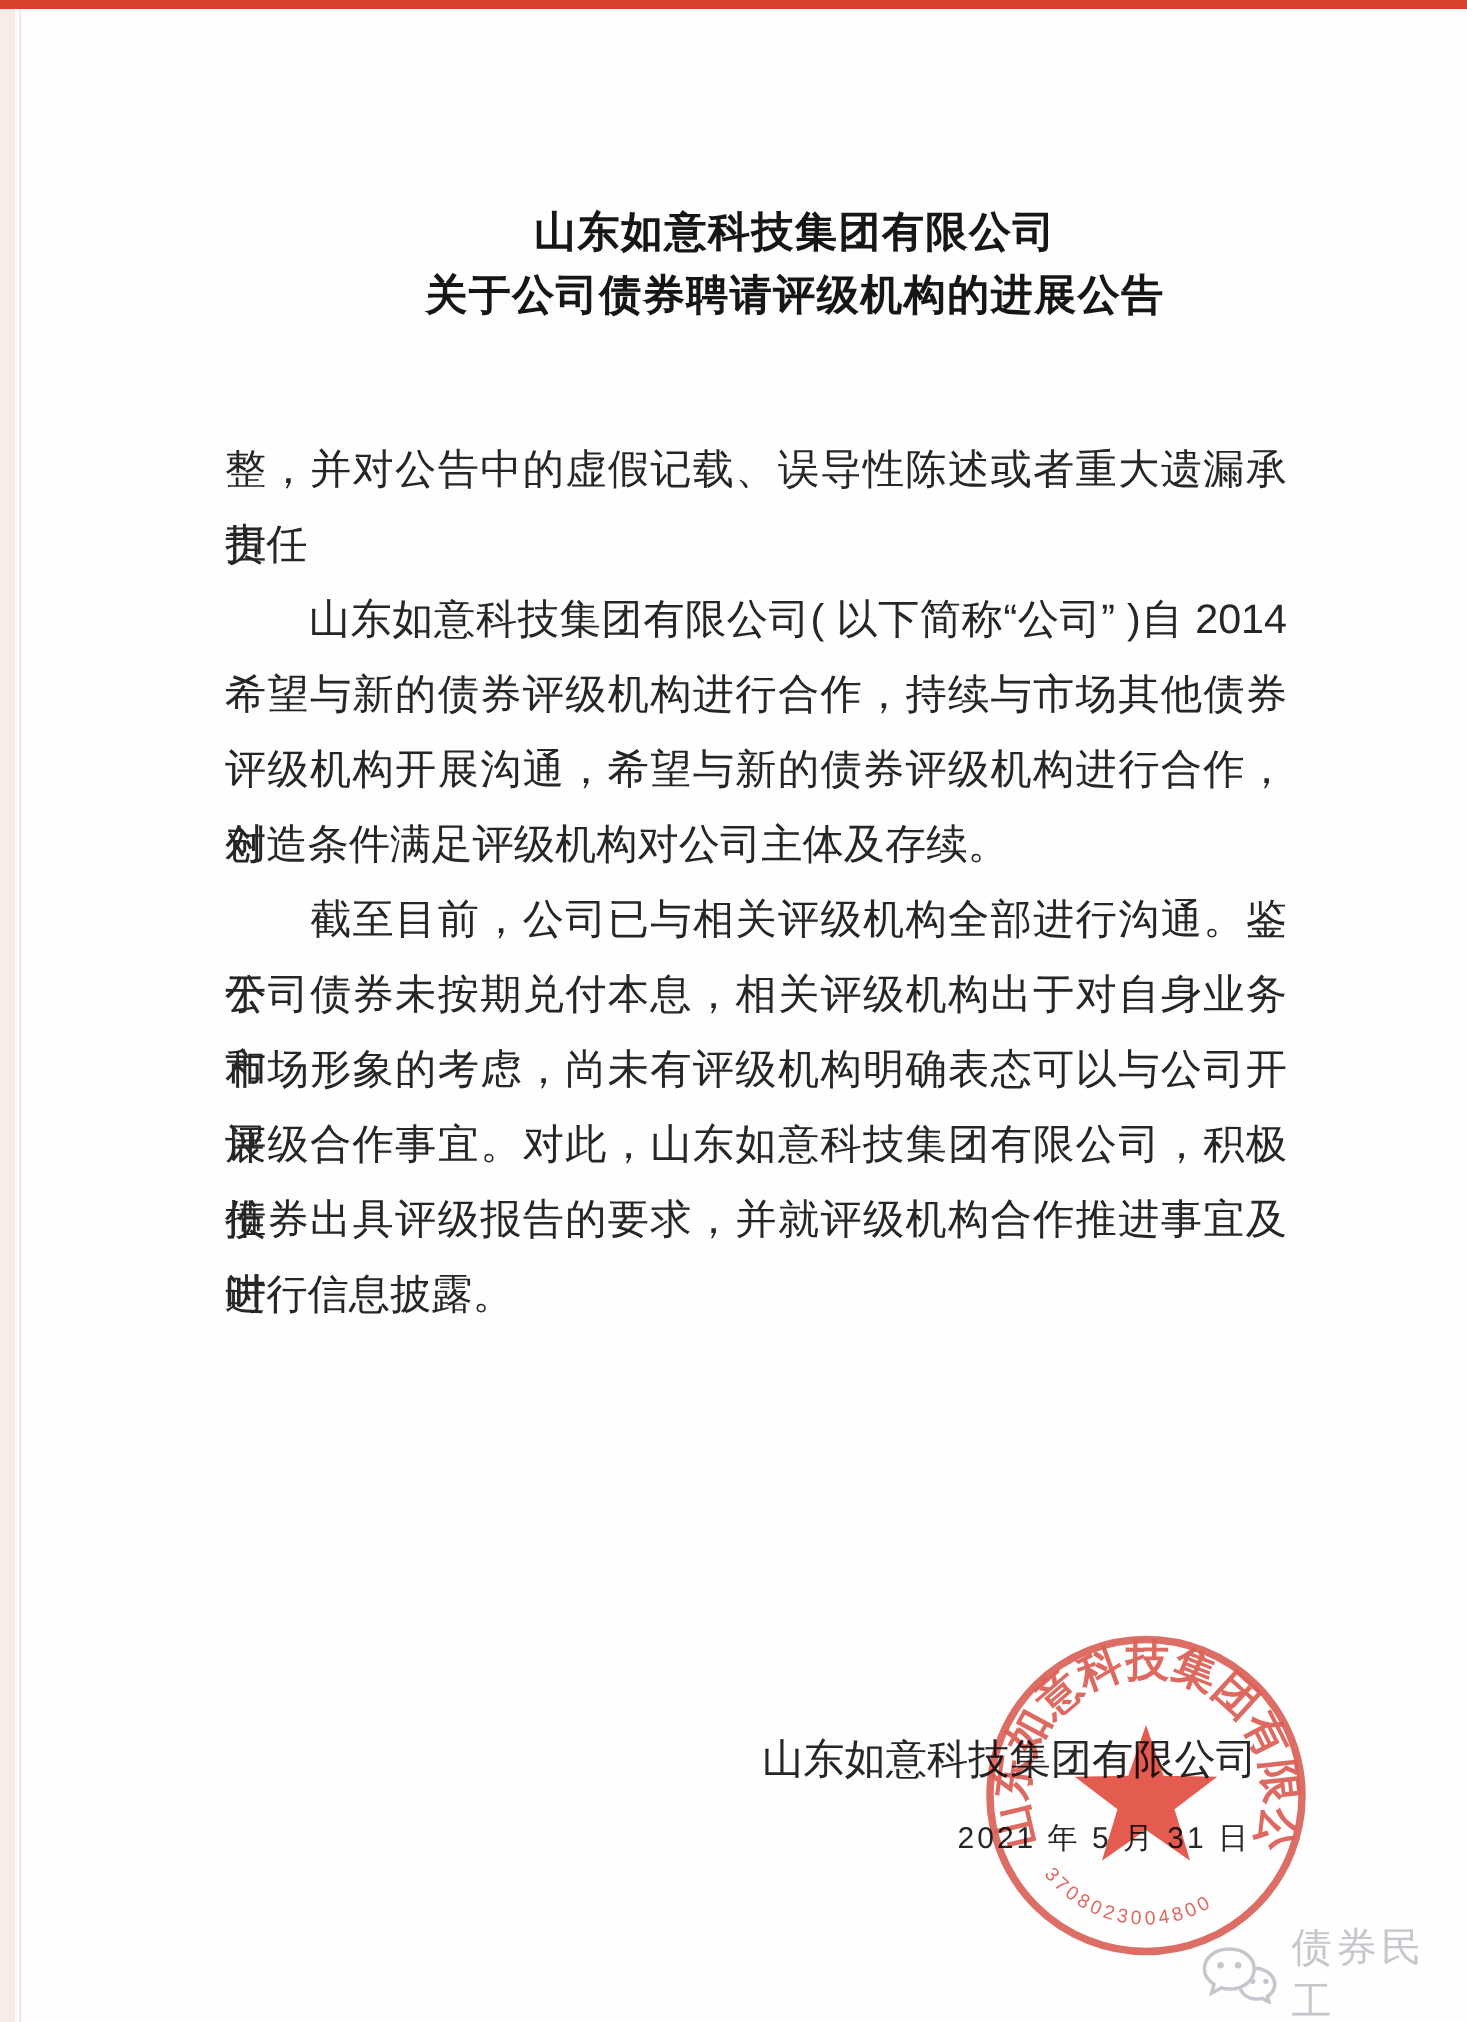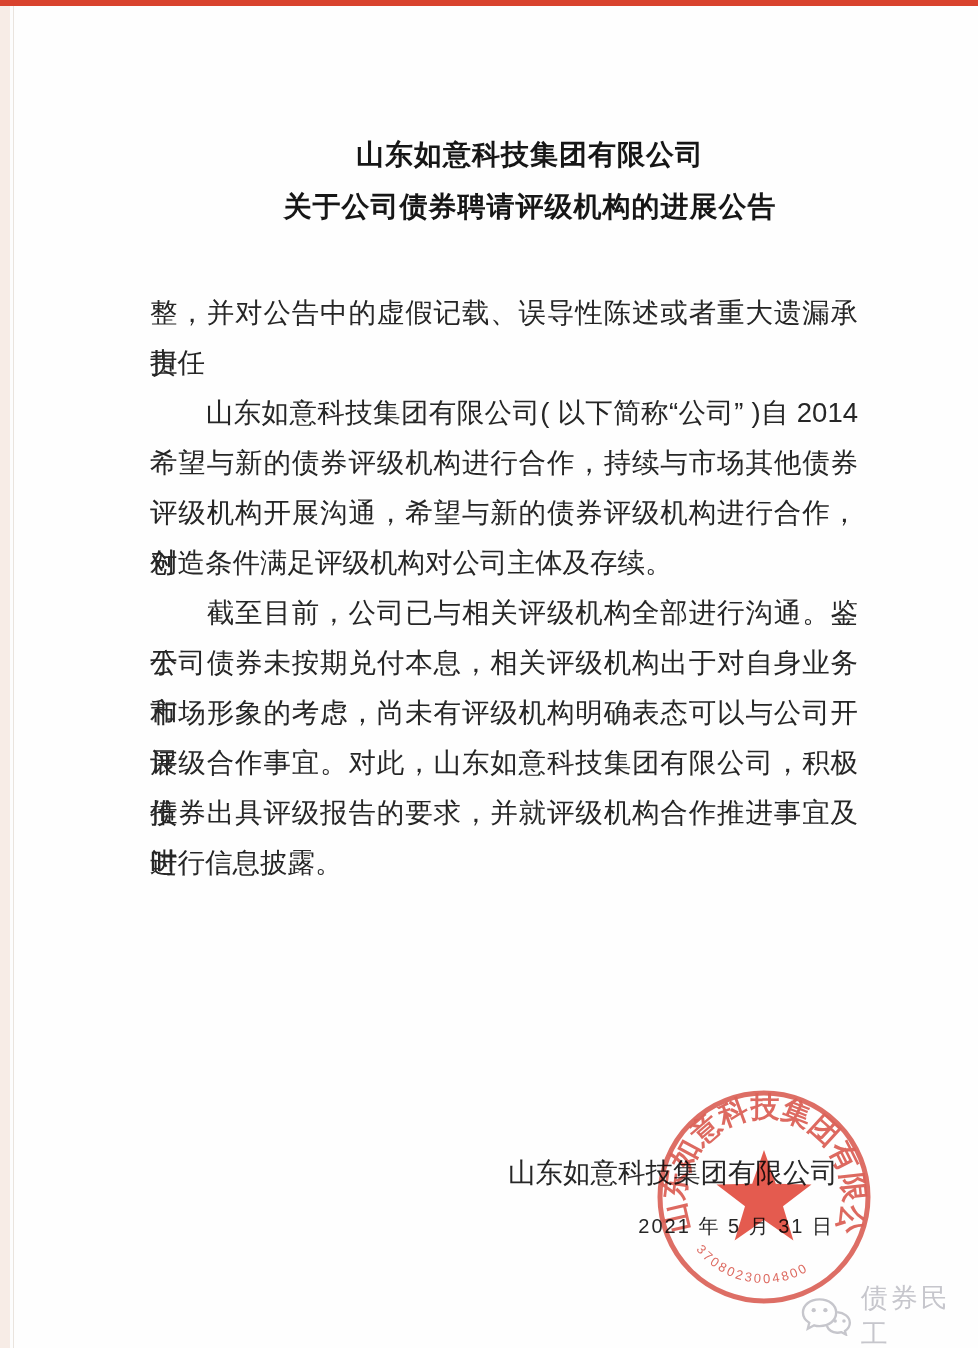--- a/index.html
+++ b/index.html
@@ -10,21 +10,21 @@
   }
   
   .top-bar{position:absolute;left:0;top:0;width:978px;height:6px;}
   .left-edge-strip{position:absolute;left:0;top:6px;width:10px;height:1342px;background:#f7ece6;}
   .page-fold-line{position:absolute;left:13px;top:6px;width:1px;height:1342px;background:#eae4de;}
   .page{position:absolute;left:14px;top:6px;right:0;bottom:0;background:#fefefe;}
 
   
   .title-block{position:absolute;left:150px;top:134px;width:760px;text-align:center;color:#161616;}
   .doc-title{font-weight:bold;font-size:28px;line-height:42px;letter-spacing:1px;}
-  .doc-title.second{margin-top:10px;}
+  .doc-title.second{}
 
   
   .doc-body{position:absolute;left:150px;top:288px;width:708px;color:#262626;}
   .line{height:50px;line-height:50px;font-size:27.5px;white-space:nowrap;}
   .line.fill{text-align:justify;text-align-last:justify;white-space:normal;}
 
   
   .signature{position:absolute;left:150px;top:1148px;width:708px;text-align:right;color:#262626;}
   .sig-company{font-size:27.5px;line-height:50px;padding-right:20px;}
   .sig-date{font-size:20px;line-height:56px;padding-right:24px;letter-spacing:2px;}

